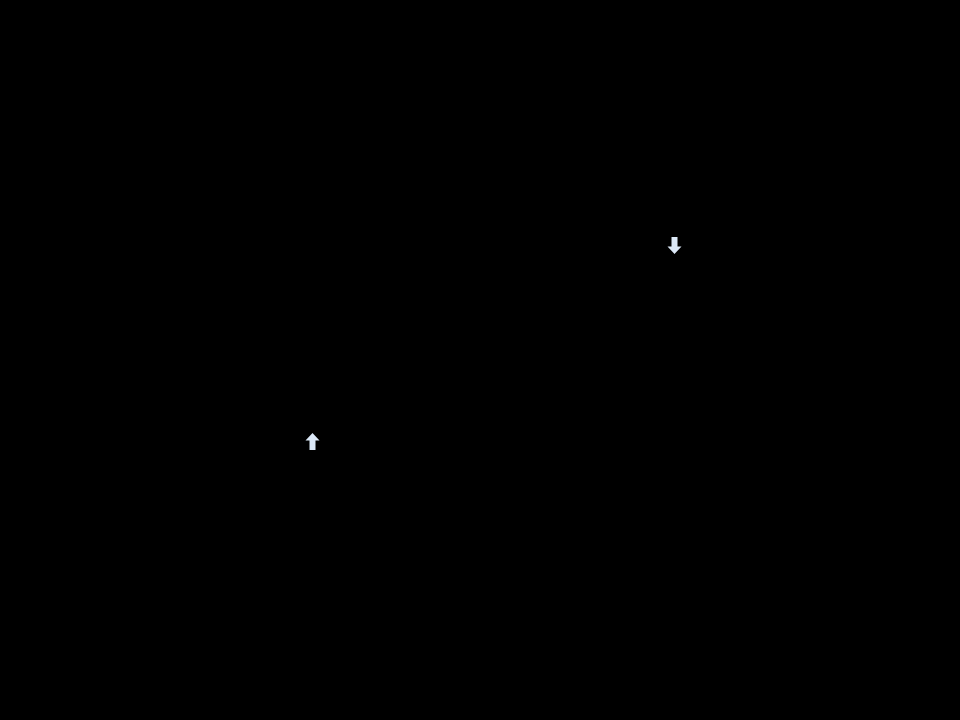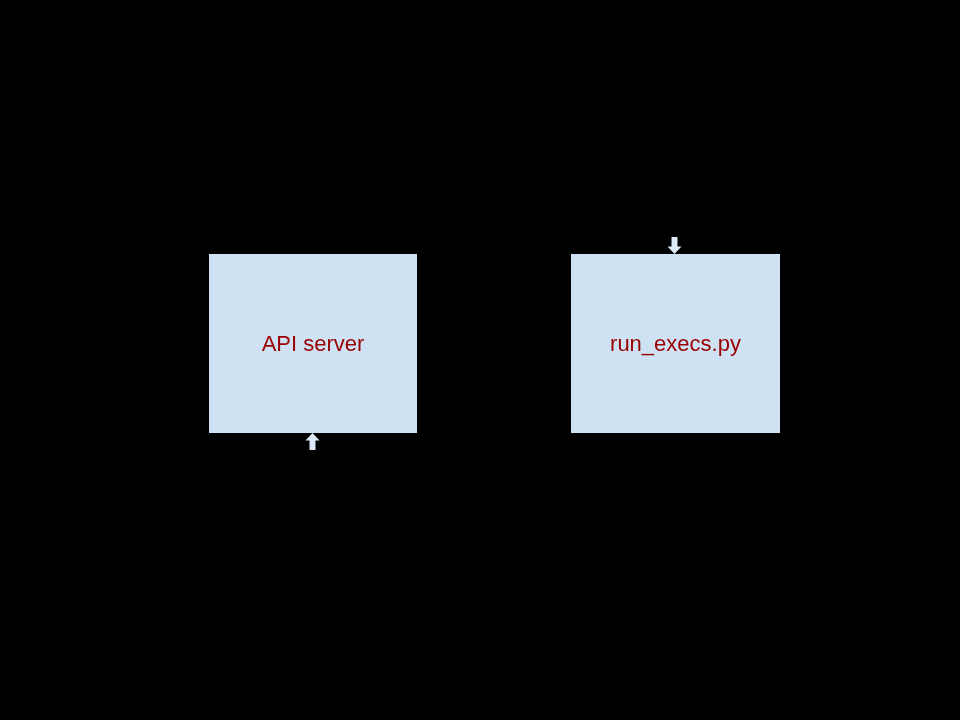--- a/index.html
+++ b/index.html
@@ -58,27 +58,21 @@
     display: block;
     width: 100%;
     height: 100%;
   }
 </style>
 </head>
 <body>
 
 <div class="stage">
 
-  <div class="node" id="node-api-server">
-    <span class="node-label">API server</span>
-  </div>
 
-  <div class="node" id="node-run-execs">
-    <span class="node-label">run_execs.py</span>
-  </div>
 
   <span class="block-arrow" id="arrow-up">
     <svg viewBox="0 0 14 17" xmlns="http://www.w3.org/2000/svg" aria-hidden="true">
       <polygon points="7,0 14,7.5 10,7.5 10,17 4,17 4,7.5 0,7.5" fill="currentColor"></polygon>
     </svg>
   </span>
 
   <span class="block-arrow" id="arrow-down">
     <svg viewBox="0 0 14 17" xmlns="http://www.w3.org/2000/svg" aria-hidden="true">
       <polygon points="7,17 0,9.5 4,9.5 4,0 10,0 10,9.5 14,9.5" fill="currentColor"></polygon>

